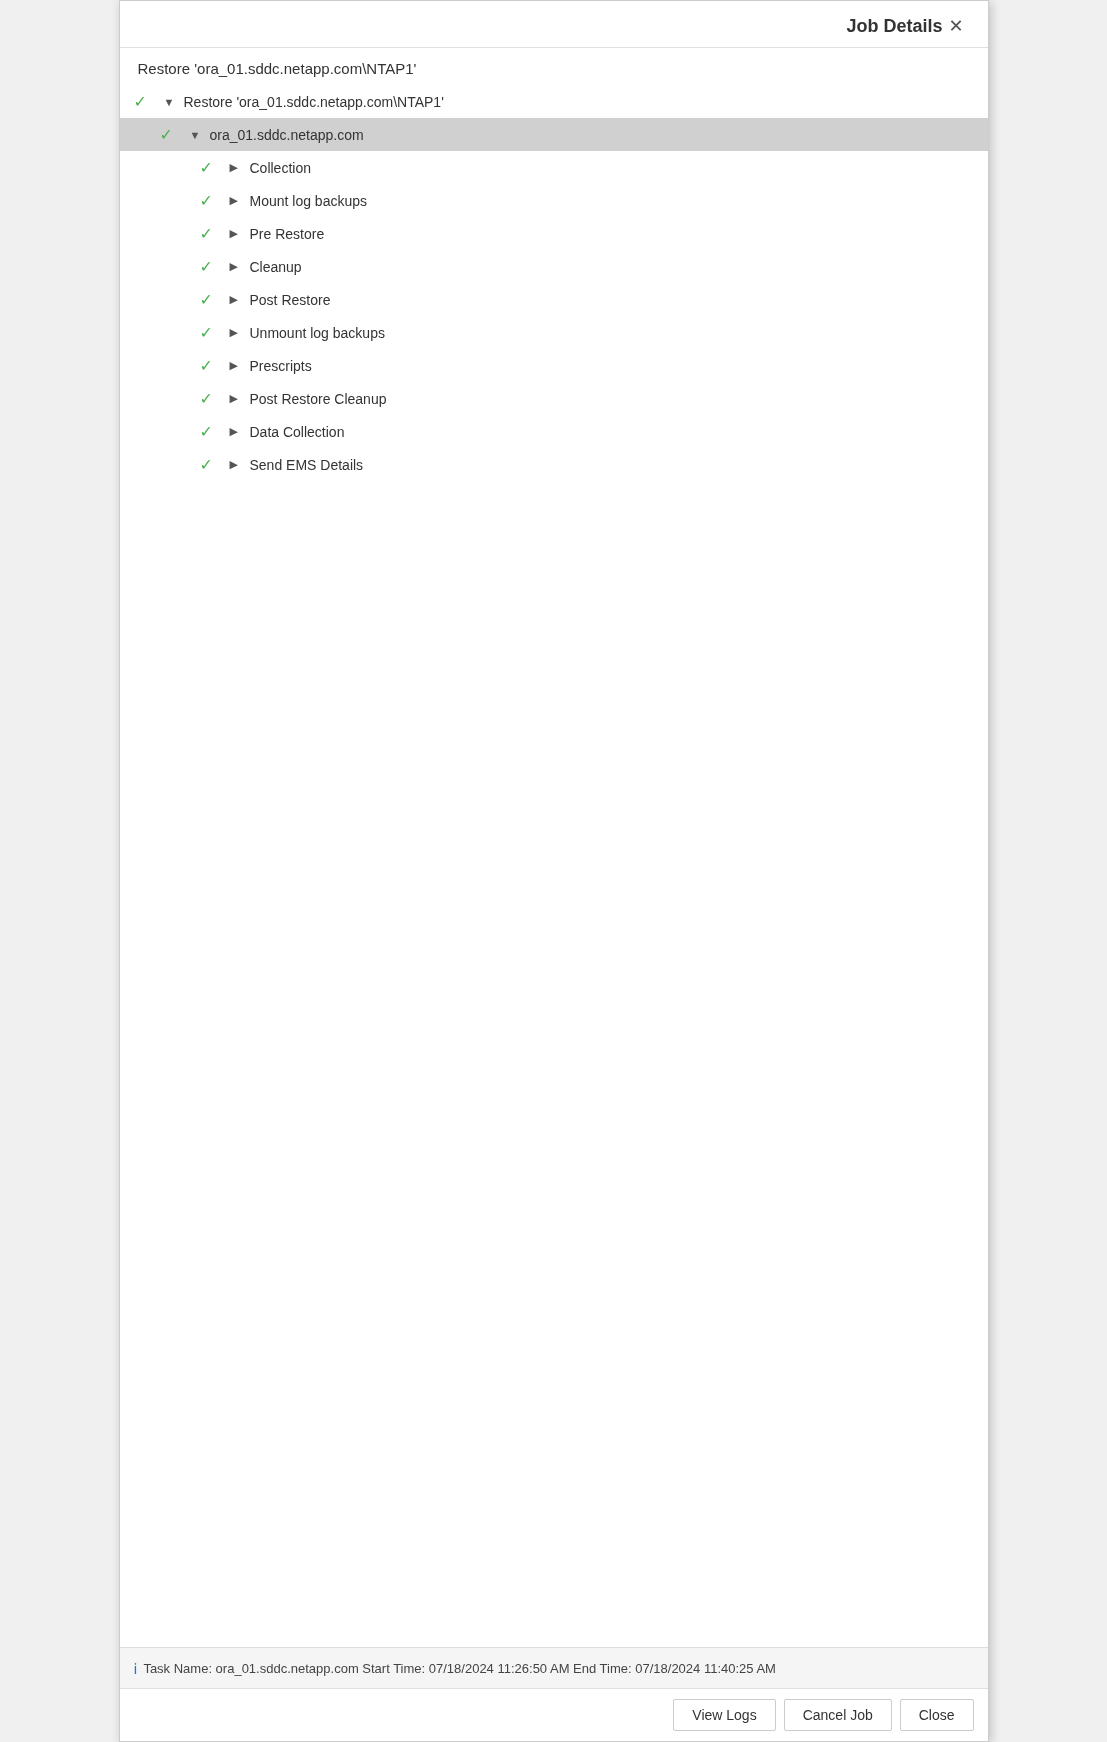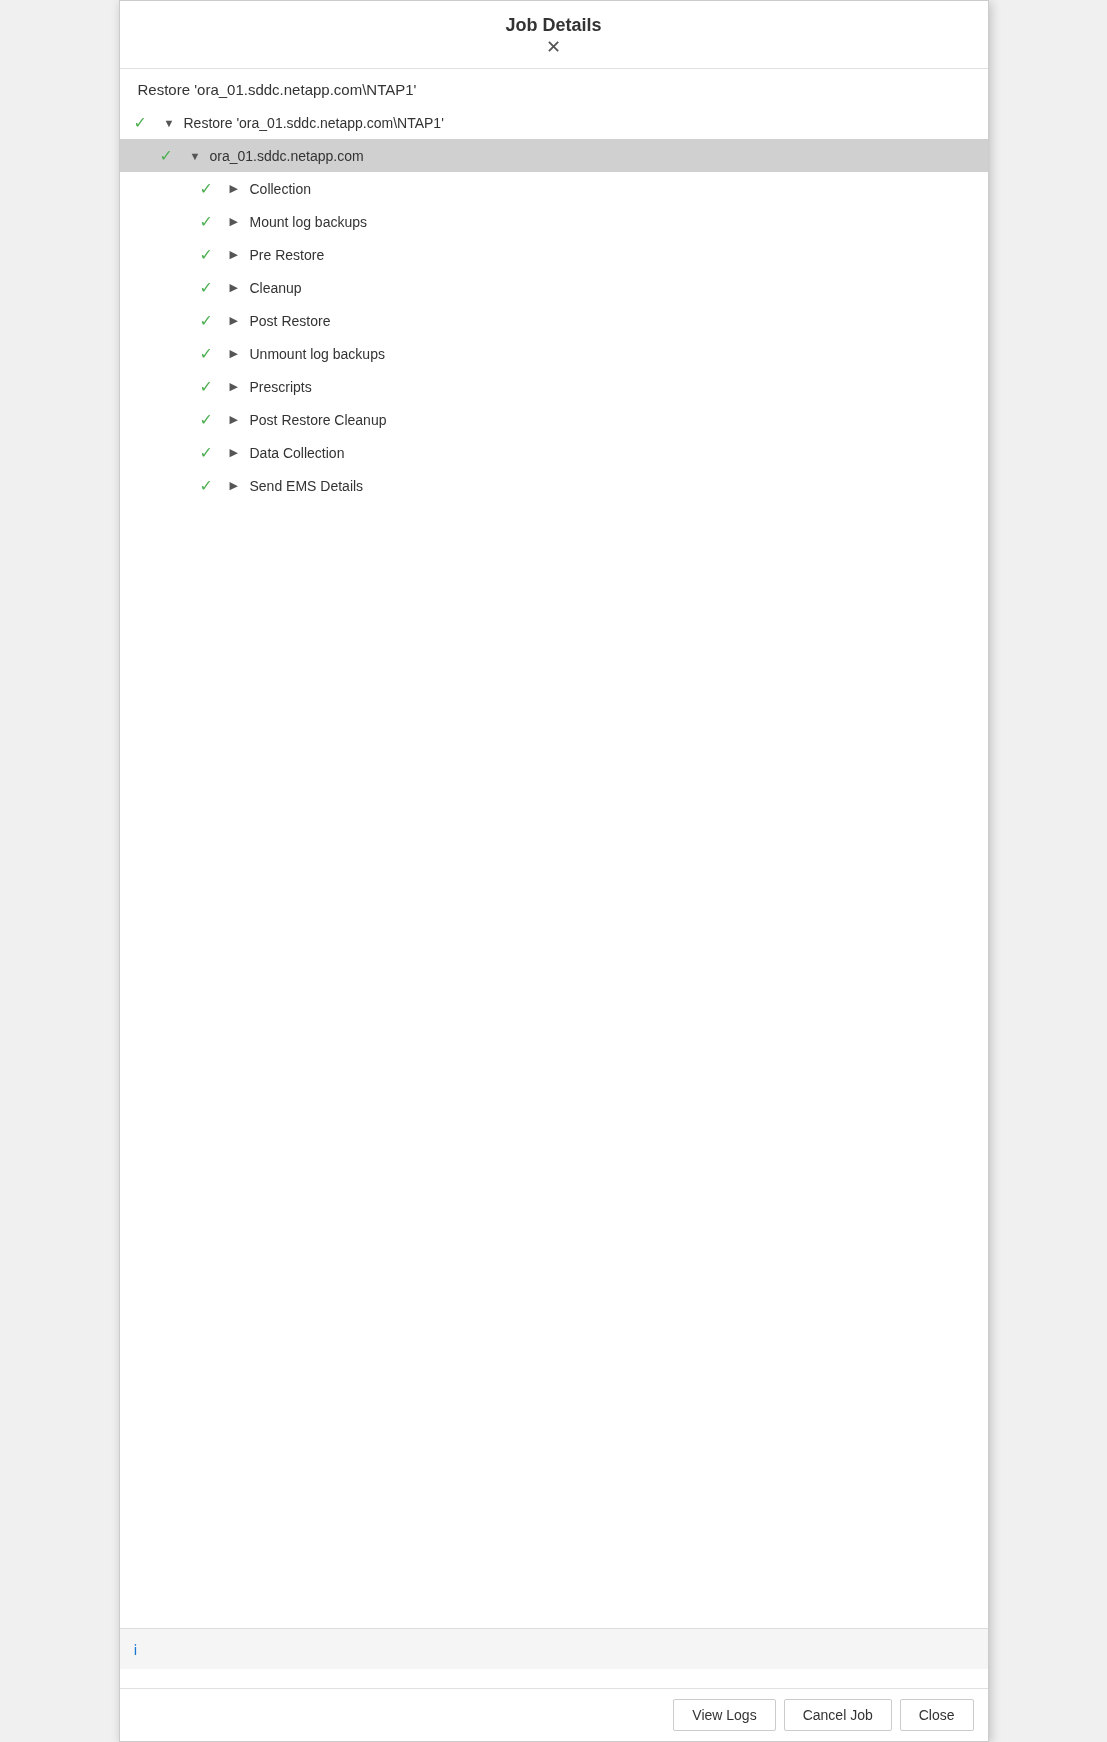--- a/index.html
+++ b/index.html
@@ -24,26 +24,25 @@
       background: #fff;
       border: 1px solid #ccc;
       display: flex;
       flex-direction: column;
       position: relative;
       box-shadow: 2px 2px 10px rgba(0,0,0,0.2);
     }
 
     .dialog-header {
       display: flex;
-      justify-content: flex-start;
+      justify-content: flex-end;
       align-items: center;
       padding: 14px 18px 10px 18px;
       border-bottom: 1px solid #e0e0e0;
       background: #fff;
-      flex-direction: column;
     }
 
     .dialog-title {
       font-size: 18px;
       font-weight: bold;
       color: #333;
     }
 
     .close-btn {
       cursor: pointer;
@@ -125,21 +124,20 @@
       font-size: 15px;
     }
 
     .dialog-footer-buttons {
       display: flex;
       justify-content: flex-end;
       gap: 8px;
       padding: 10px 14px;
       background: #fff;
       border-top: 1px solid #e0e0e0;
-      margin-top: 19px;
     }
 
     .btn {
       padding: 7px 18px;
       font-size: 14px;
       border: 1px solid #ccc;
       background: #fff;
       cursor: pointer;
       color: #333;
       border-radius: 2px;
@@ -235,20 +233,21 @@
         <span class="check-icon">✓</span>
         <span class="expand-icon" style="margin-left:8px;">▶</span>
         <span class="tree-label">Send EMS Details</span>
       </div>
 
     </div>
   </div>
 
   <div class="dialog-footer-info">
     <span class="info-icon">ℹ</span>
+    <span>Task Name: ora_01.sddc.netapp.com Start Time: 07/18/2024 11:26:50 AM End Time: 07/18/2024 11:40:25 AM</span>
   </div>
 
   <div class="dialog-footer-buttons">
     <button class="btn btn-default">View Logs</button>
     <button class="btn btn-default">Cancel Job</button>
     <button class="btn btn-default">Close</button>
   </div>
 
 </div>
 

